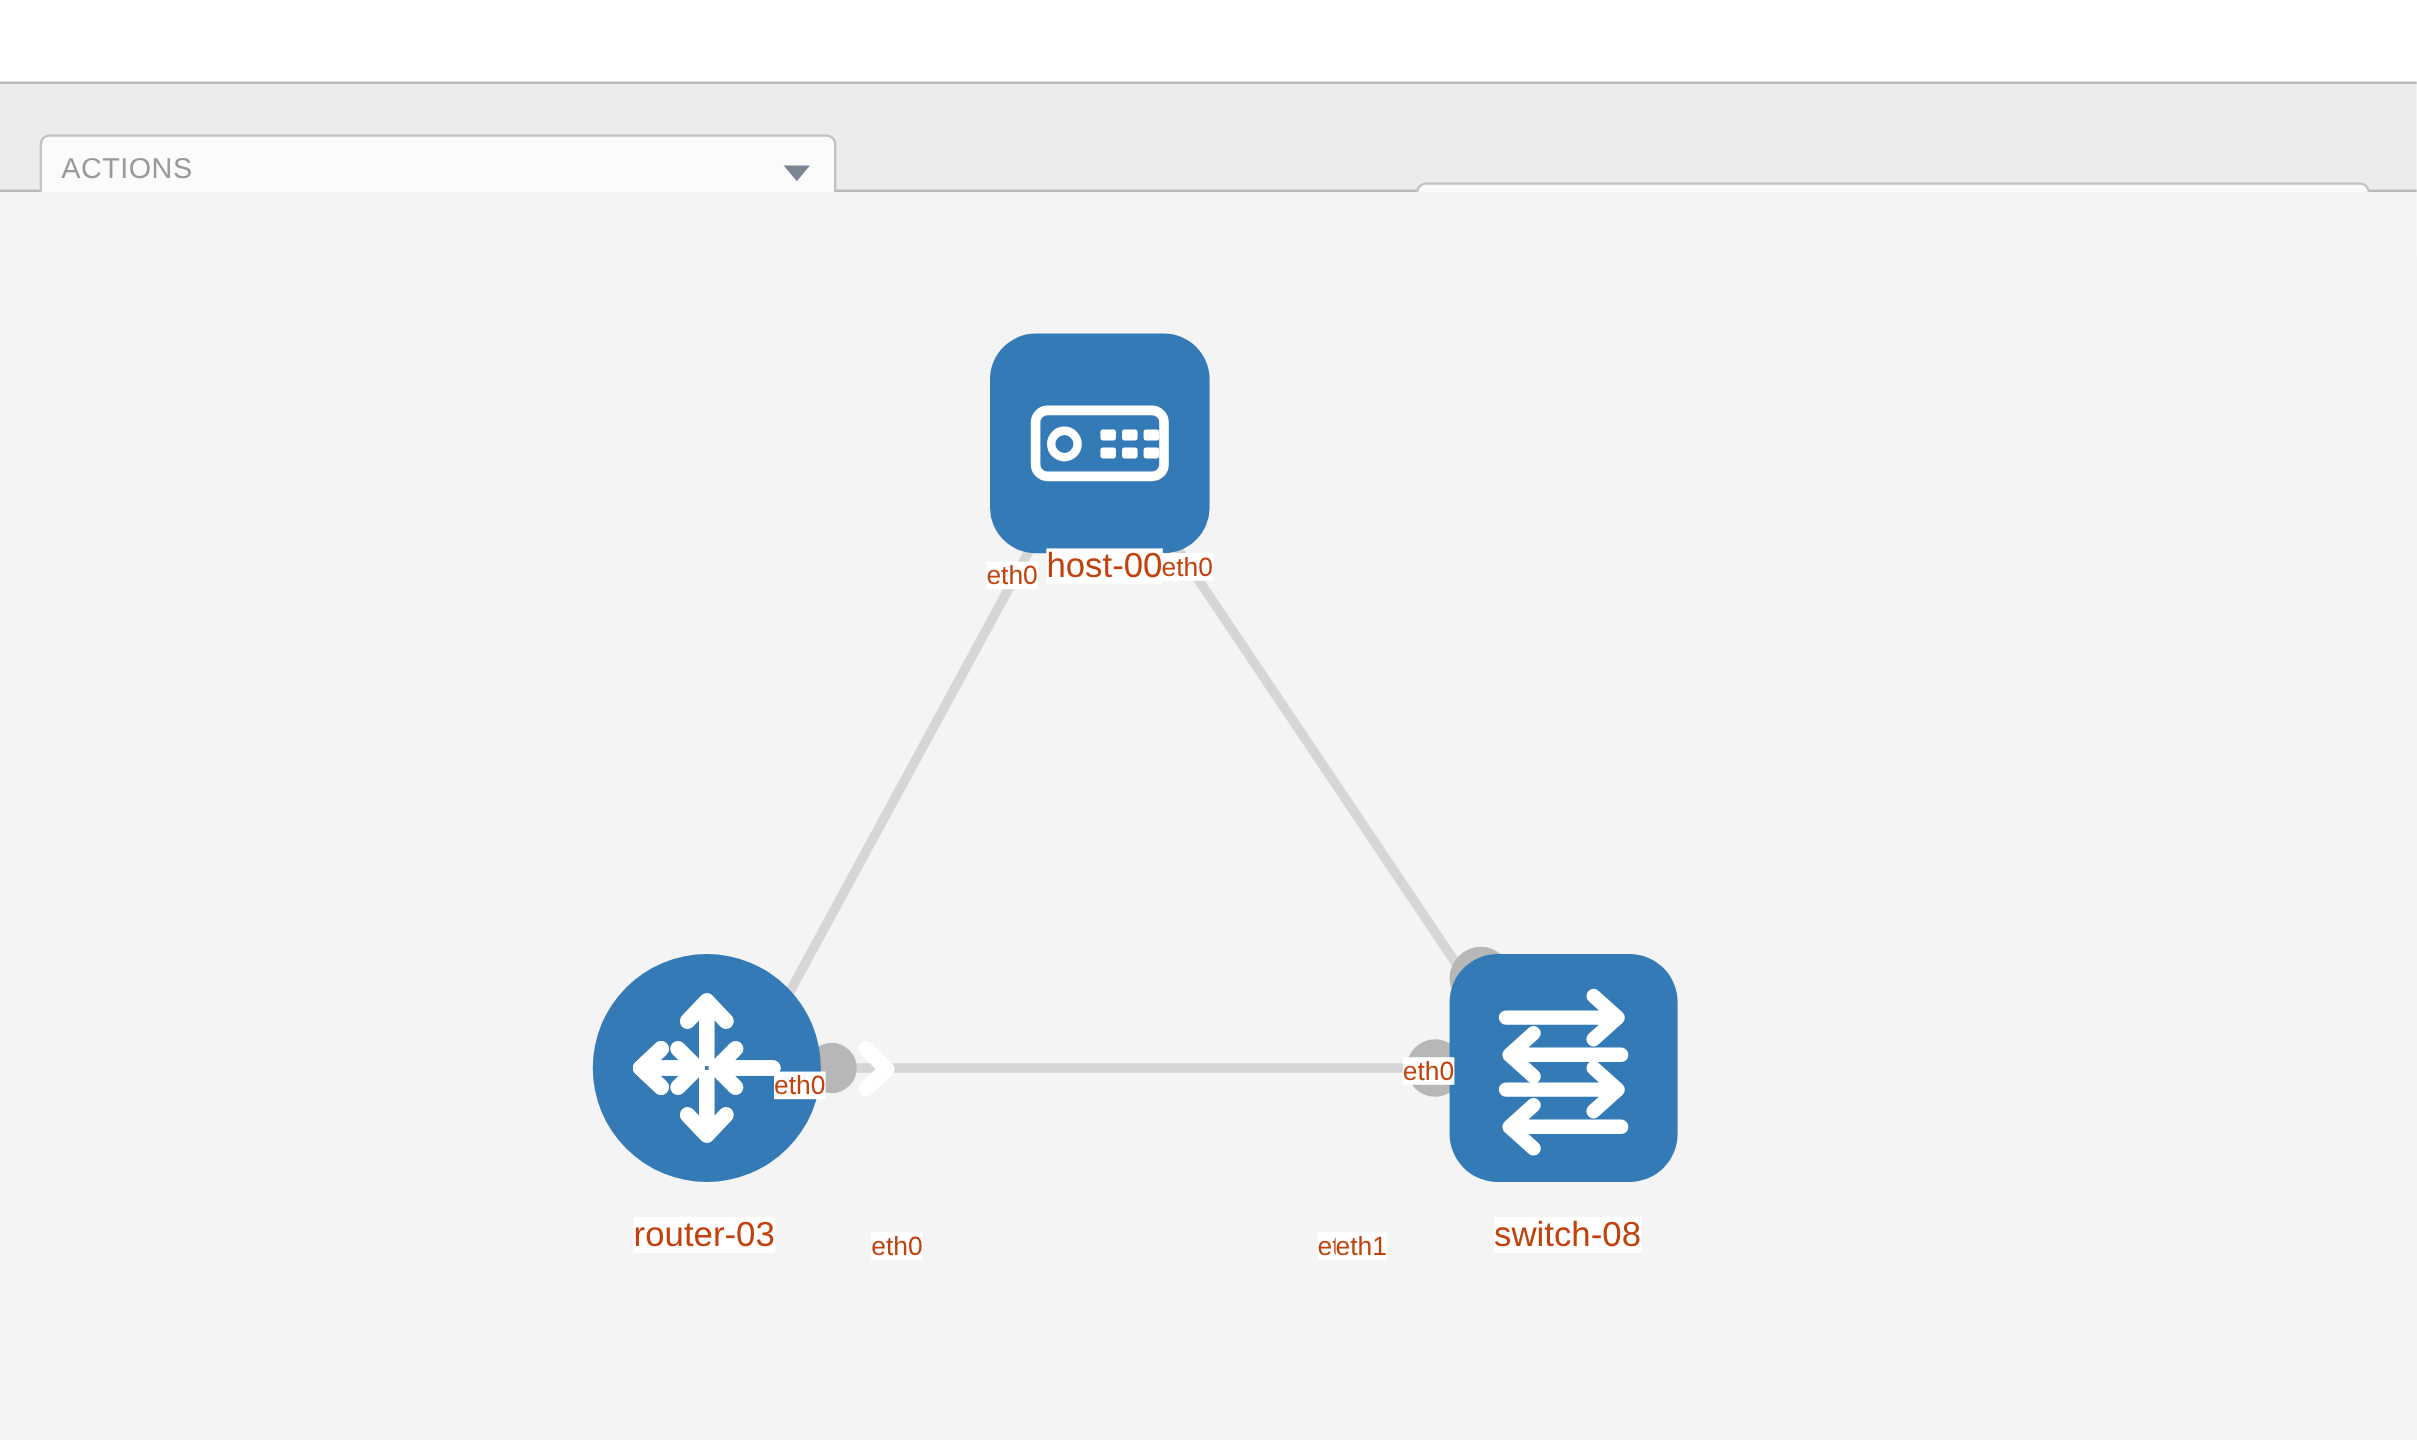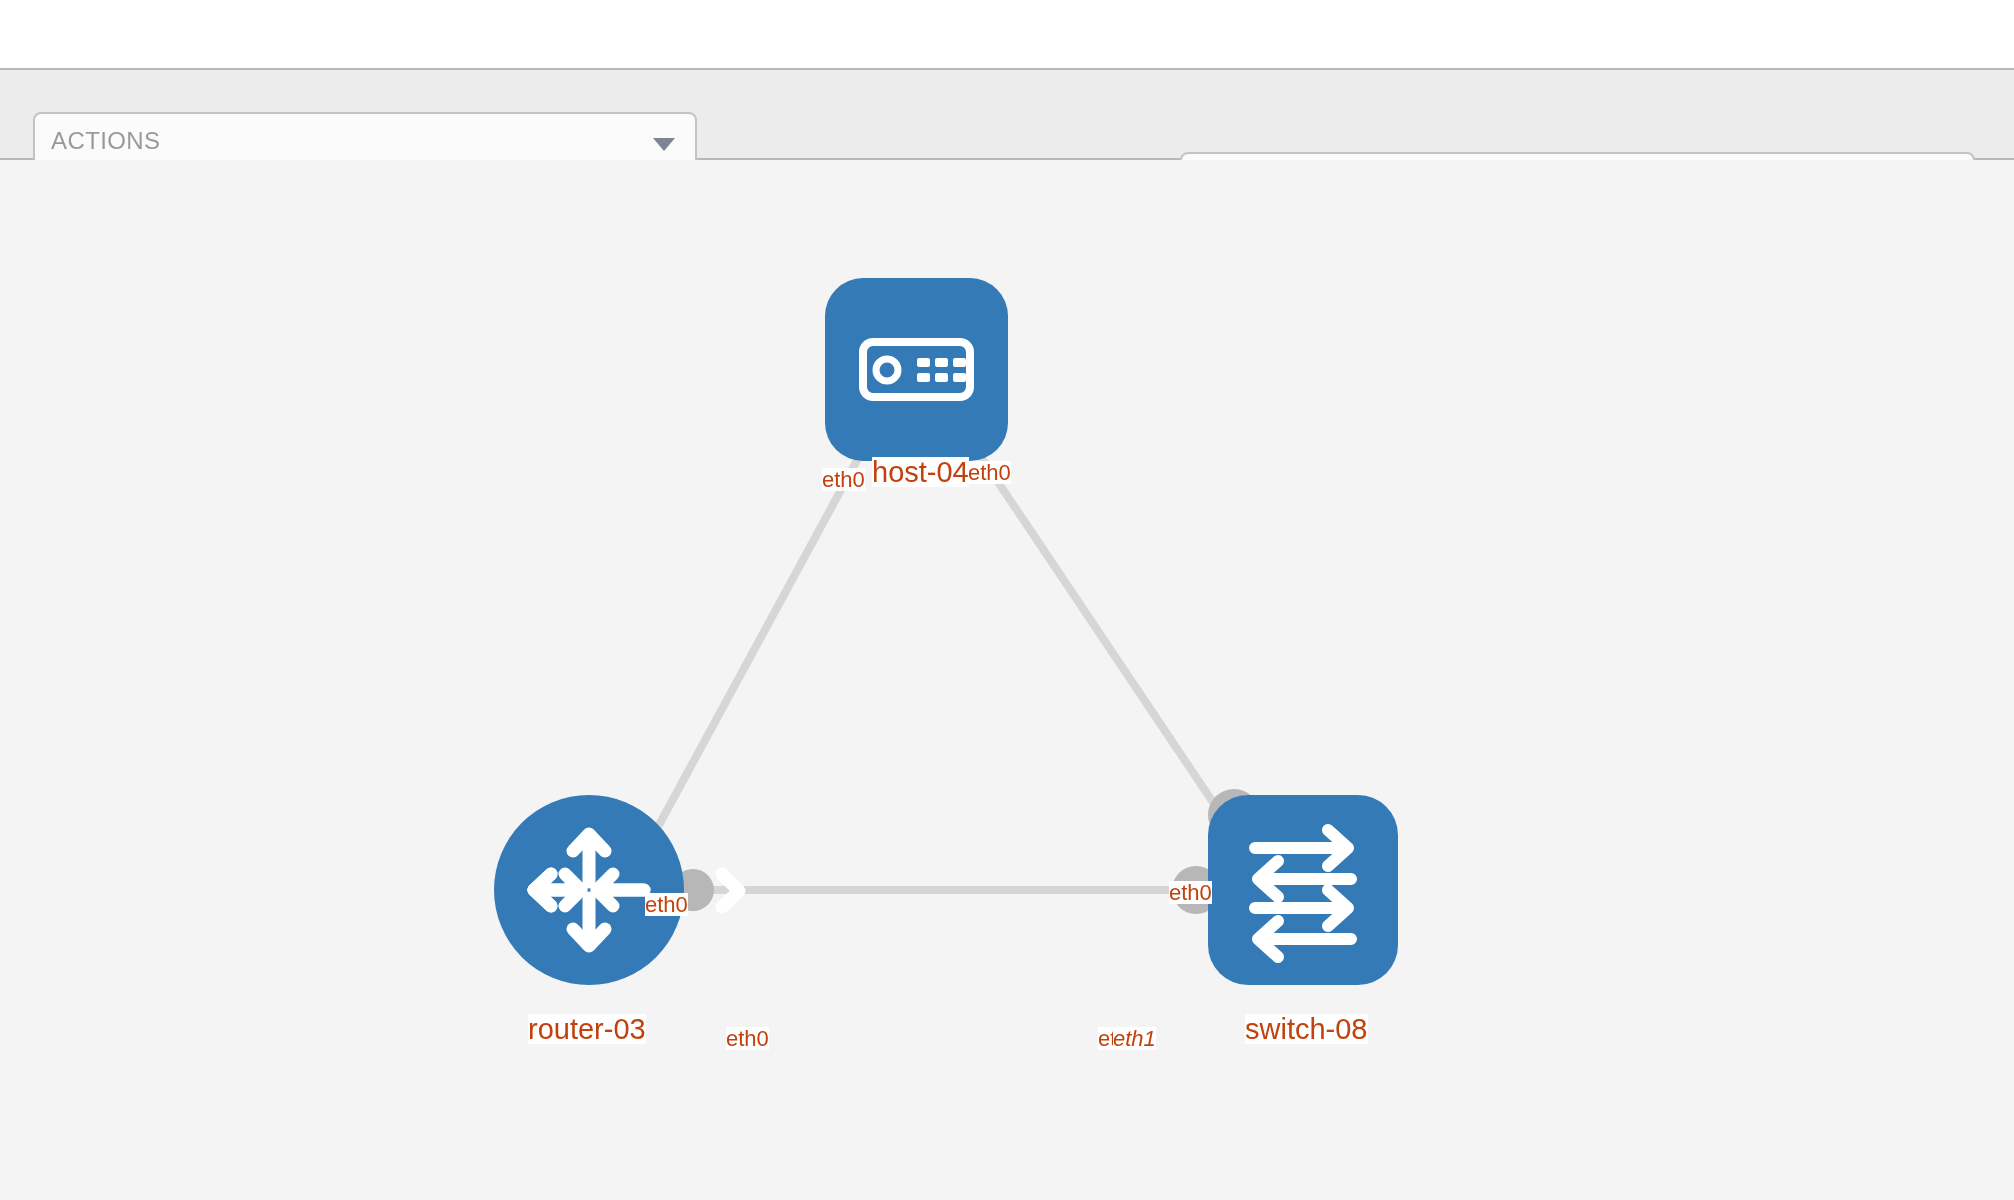--- a/index.html
+++ b/index.html
@@ -208,26 +208,26 @@
         <rect x="1208" y="635" width="190" height="190" rx="40" ry="40" fill="#337ab7"></rect>
         <g transform="translate(1208,635)" stroke="#ffffff" stroke-width="12" stroke-linecap="round" stroke-linejoin="round" fill="none">
           <path d="M47 53 L140 53 M120 35 L140 53 L120 71"></path>
           <path d="M143 84 L50 84 M70 66 L50 84 L70 102"></path>
           <path d="M47 113 L140 113 M120 95 L140 113 L120 131"></path>
           <path d="M143 144 L50 144 M70 126 L50 144 L70 162"></path>
         </g>
       </g>
     </svg>
 
-    <div class="chip node-label" style="left:872px; top:297px;">host-04</div>
+    <div class="chip node-label" style="left:872px; top:297px;">host-00</div>
     <div class="chip node-label" style="left:528px; top:854px;">router-03</div>
     <div class="chip node-label" style="left:1245px; top:854px;">switch-08</div>
 
     <div class="chip if-label" style="left:822px; top:308px;">eth0</div>
     <div class="chip if-label" style="left:968px; top:301px;">eth0</div>
     <div class="chip if-label" style="left:645px; top:733px;">eth0</div>
     <div class="chip if-label" style="left:1169px; top:721px;">eth0</div>
     <div class="chip if-label" style="left:726px; top:867px;">eth0</div>
     <div class="chip if-label" style="left:1098px; top:867px;">eth</div>
-    <div class="chip if-label" style="left:1113px; top:867px;font-style:italic;">eth1</div>
+    <div class="chip if-label" style="left:1113px; top:867px;">eth1</div>
 
   </div>
 </div>
 
 </body></html>

